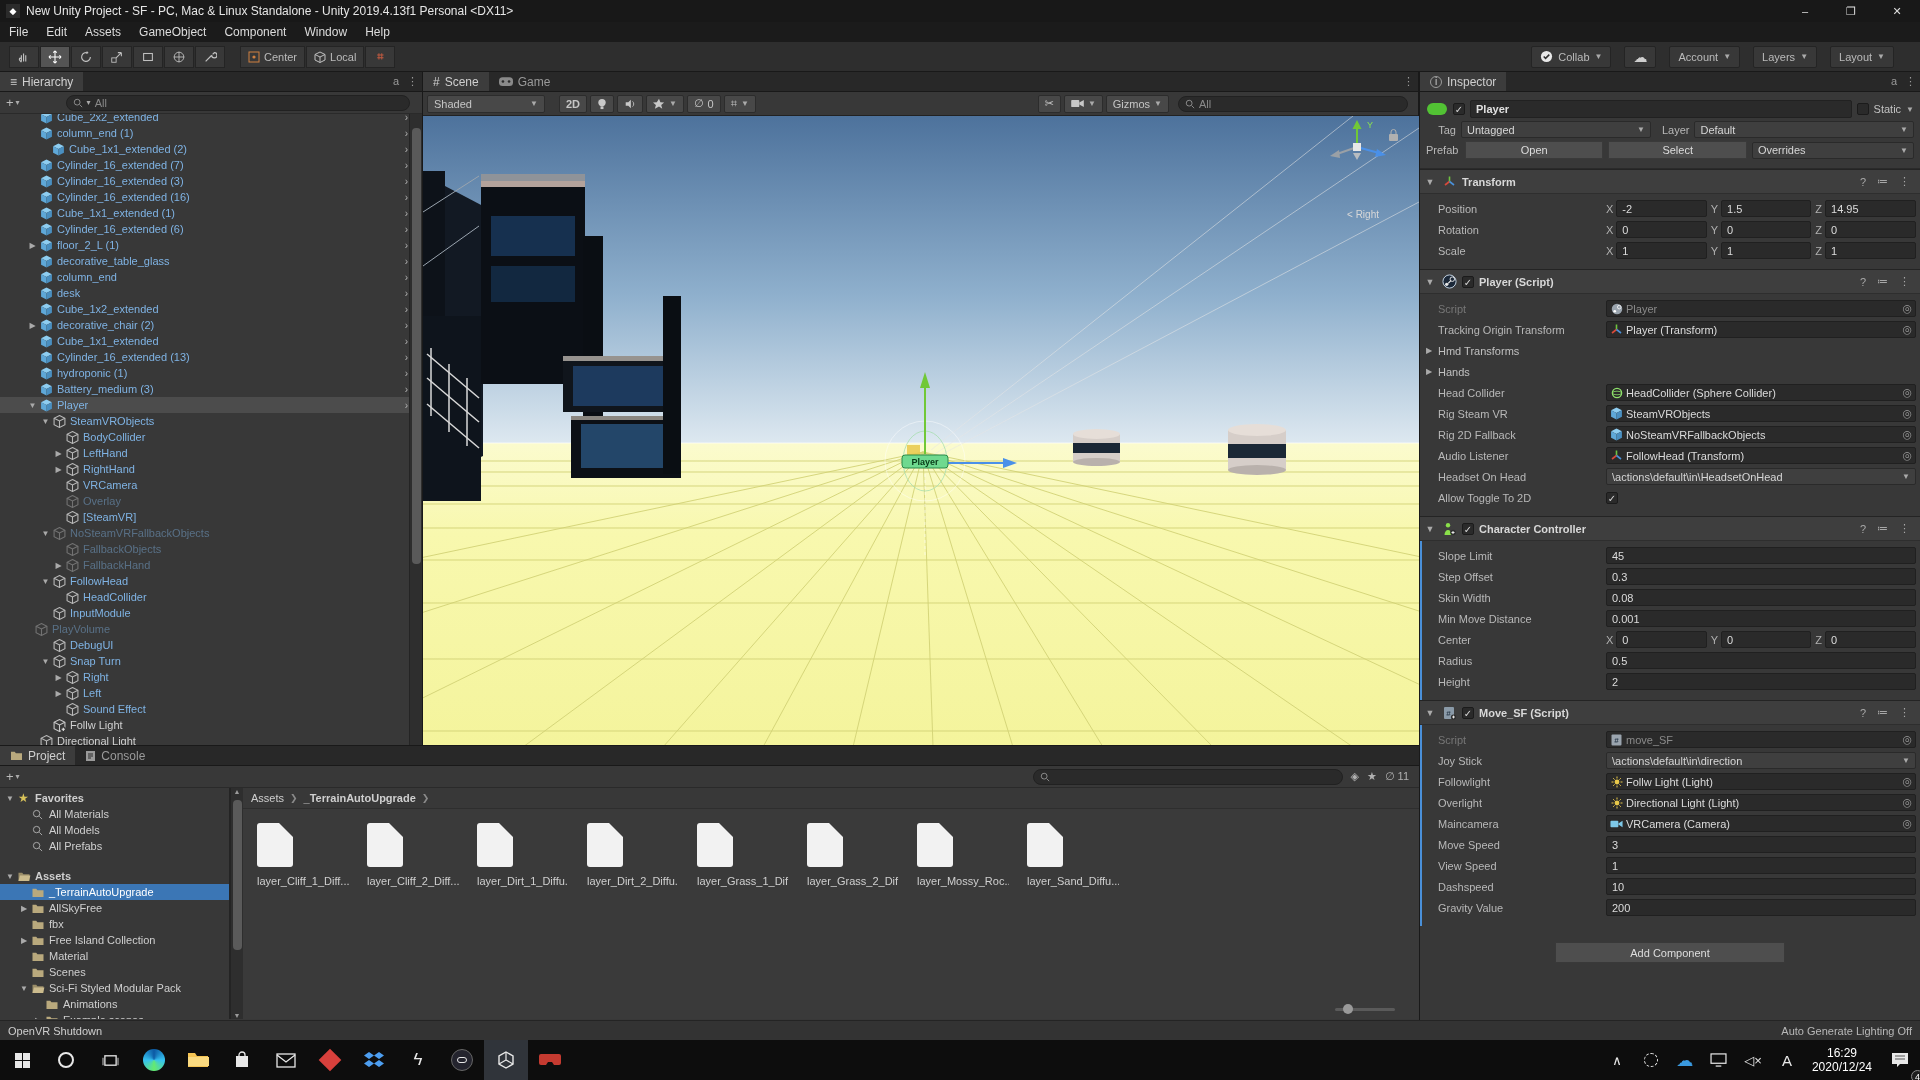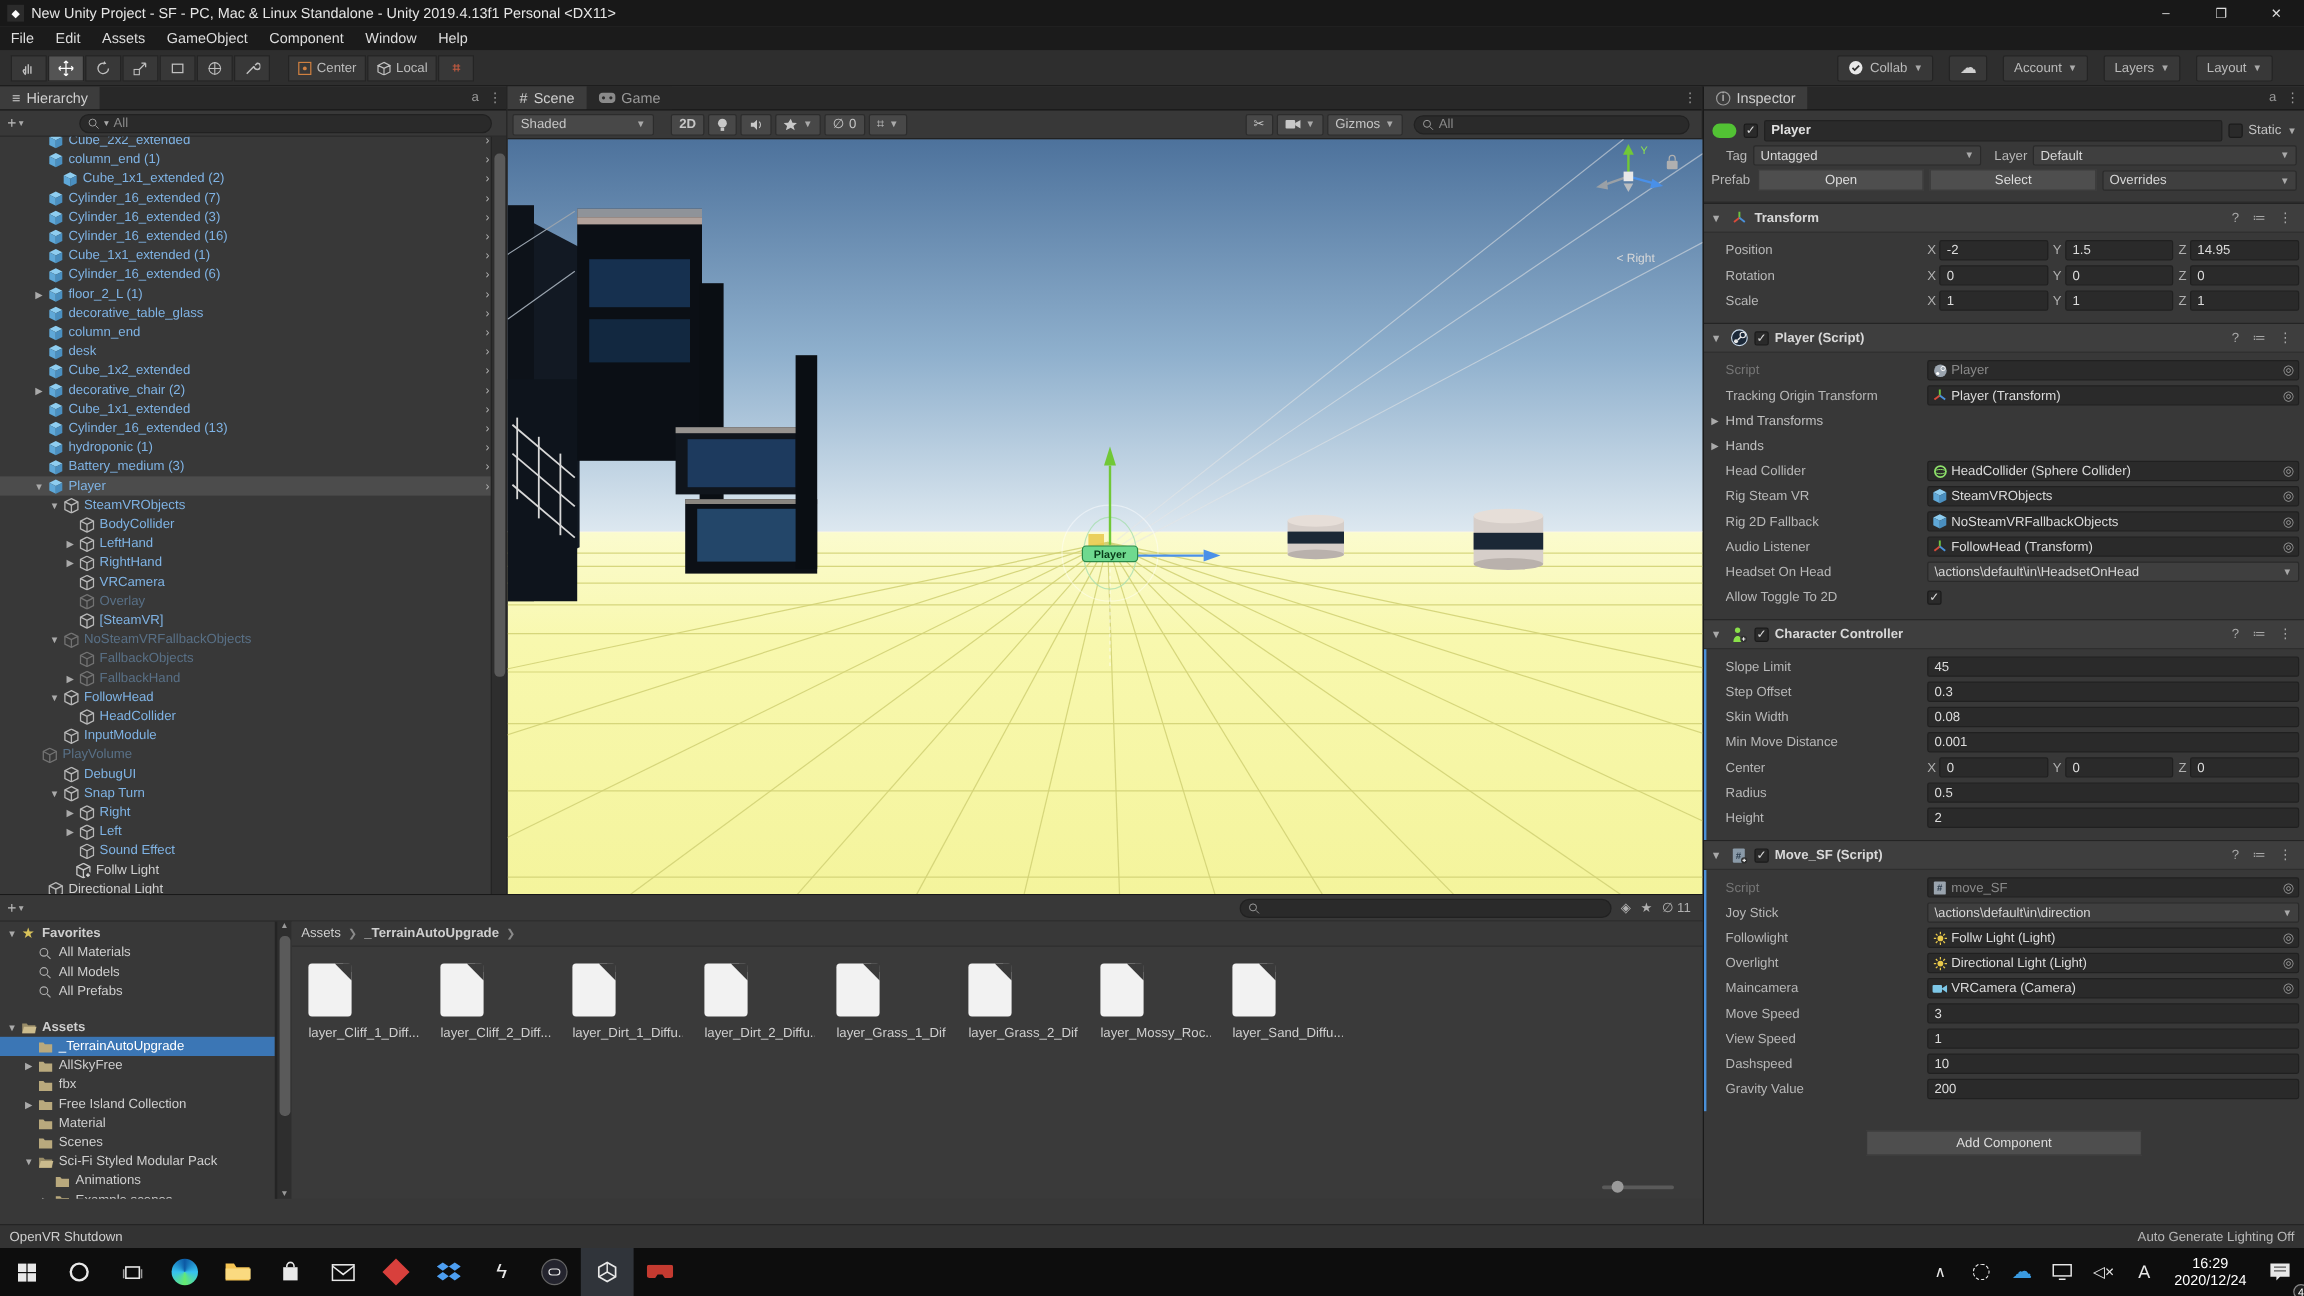--- a/index.html
+++ b/index.html
@@ -711,21 +711,21 @@
     <span class="arr"></span>
     <span class="icn">
           <svg width="13" height="13" viewBox="0 0 12 12">
             <path d="M6 .5 11 3v6L6 11.5 1 9V3z" fill="none" stroke="#b8b8b8"></path>
             <path d="M1 3l5 2.5L11 3M6 5.5v6" stroke="#b8b8b8" fill="none"></path>
           </svg>
         </span>
     <span class="lbl">Sound Effect</span>
 
   </div>
-      <div class="hrow normal" style="padding-left:49px">
+      <div class="hrow normal" style="padding-left:39px">
     <span class="arr"></span>
     <span class="icn">
           <svg width="13" height="13" viewBox="0 0 12 12">
             <path d="M6 .5 11 3v6L6 11.5 1 9V3z" fill="none" stroke="#c8c8c8"></path>
             <path d="M1 3l5 2.5L11 3M6 5.5v6" stroke="#c8c8c8" fill="none"></path>
             <circle cx="9.5" cy="9.5" r="2.6" fill="#3a3a3a"></circle>
             <path d="M9.5 8v3M8 9.5h3" stroke="#e8e8e8"></path>
           </svg>
         </span>
     <span class="lbl">Follw  Light</span>
@@ -946,20 +946,35 @@
       <g>
         <rect x="966" y="18" width="9" height="7" rx="1" fill="#b0b0b0"></rect>
         <path d="M968 18v-2a2.5 2.5 0 0 1 5 0v2" stroke="#b0b0b0" fill="none"></path>
       </g>
       <text x="940" y="102" text-anchor="middle" font-size="10" fill="#d8d8d8">&lt; Right</text>
     </g>
   </svg>
 </div>
 
 <div id="project" class="panel">
+  <div class="tabstrip">
+    <div class="tab active">
+      <svg width="13" height="11" viewBox="0 0 14 12">
+          <path d="M1 2h4l1.4 1.6H13V11H1z" fill="#b9a97d"></path>
+        </svg>
+      <span>Project</span>
+    </div>
+    <div class="tab">
+      <svg width="11" height="12" viewBox="0 0 11 12">
+          <rect x="1" y="1" width="9" height="10" fill="#9a9a9a"></rect>
+          <path d="M3 4h5M3 6h5M3 8h3" stroke="#2b2b2b"></path>
+        </svg>
+      <span>Console</span>
+    </div>
+  </div>
   <div class="ptoolbar">
     <span class="plus">+</span>
       <span class="caret">▾</span>
     <div style="flex:1"></div>
     <div class="searchbox" style="width:310px">
       <svg width="10" height="10" viewBox="0 0 12 12">
           <circle cx="5" cy="5" r="3.5" stroke="#9a9a9a" fill="none"></circle>
           <path d="M8 8l3 3" stroke="#9a9a9a"></path>
         </svg>
     </div>

